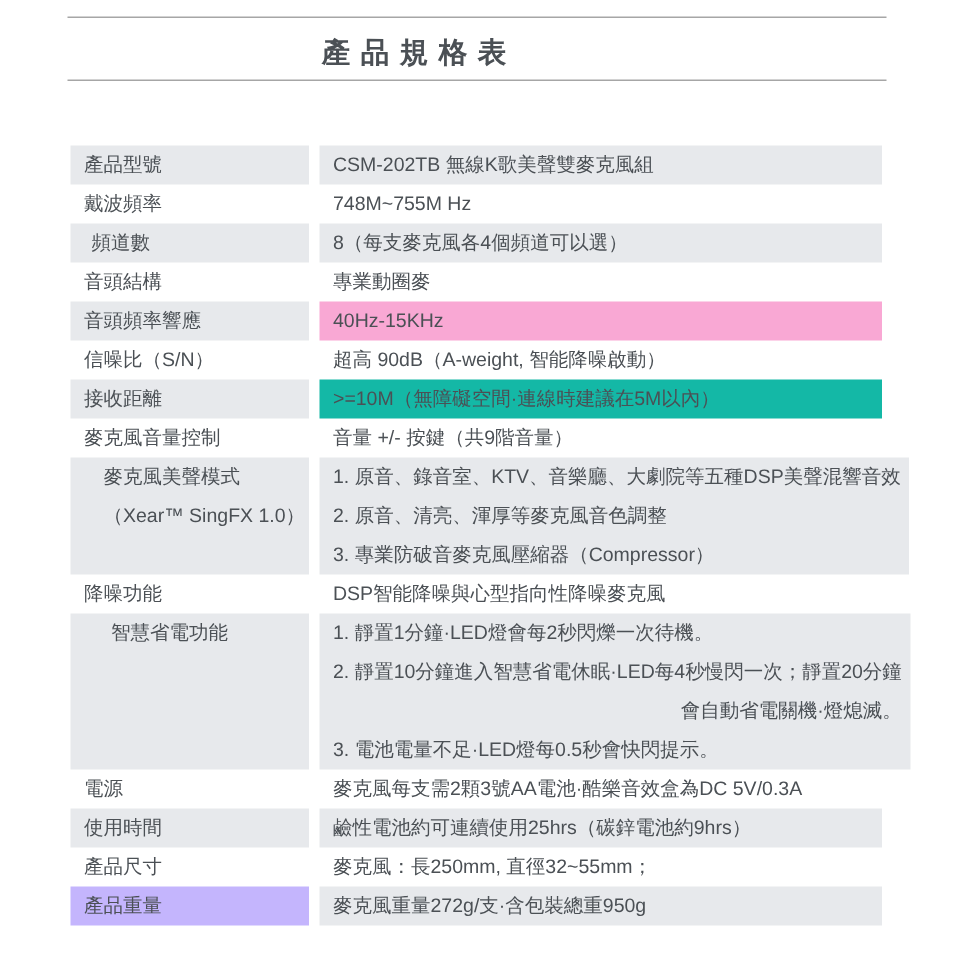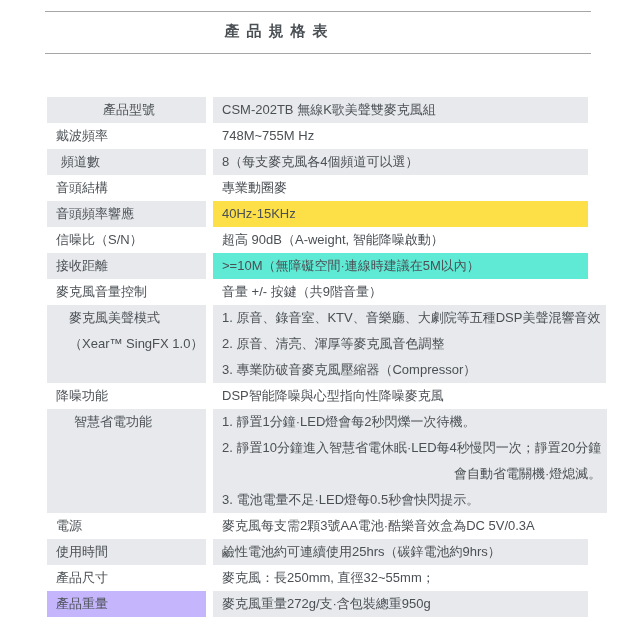--- a/index.html
+++ b/index.html
@@ -14,21 +14,21 @@
   }
   .rule {
     position:absolute; left:45px; width:546px; height:1px;
     background:#a6a6a6;
   }
   .rule-top { top:11px; }
   .rule-bottom { top:53px; }
   .page-title {
     position:absolute; top:22px; left:0; width:552px;
     text-align:center;
-    font-size:15px; font-weight:bold;
+    font-size:19px; font-weight:bold;
     letter-spacing:7px;
     text-indent:7px; 
     color:#4b5055;
   }
   .spec-table {
     position:absolute; left:47px; top:97px; width:541px;
     font-size:13px;
   }
   .spec-row { display:flex; }
   .spec-label {
@@ -44,21 +44,21 @@
 </style>
 </head>
 <body>
 
 <div class="page" style="background: rgb(255, 255, 255); color: rgb(75, 80, 85);">
   <div class="rule rule-top" style="background: rgb(166, 166, 166);"></div>
   <div class="page-title">產品規格表</div>
   <div class="rule rule-bottom" style="background: rgb(166, 166, 166);"></div>
   <div class="spec-table" id="spec-table">
       <div class="spec-row shaded">
-        <div class="spec-label" style="background: rgb(231, 233, 236); text-align: center;">
+        <div class="spec-label" style="background: rgb(231, 233, 236);">
           <div class="line">產品型號</div>
         </div>
         <div class="spec-value" style="background: rgb(231, 233, 236);">
           <div class="line">CSM-202TB 無線K歌美聲雙麥克風組</div>
         </div>
       </div>
       <div class="spec-row">
         <div class="spec-label">
           <div class="line">戴波頻率</div>
         </div>
@@ -79,37 +79,37 @@
           <div class="line">音頭結構</div>
         </div>
         <div class="spec-value">
           <div class="line">專業動圈麥</div>
         </div>
       </div>
       <div class="spec-row shaded">
         <div class="spec-label" style="background: rgb(231, 233, 236);">
           <div class="line">音頭頻率響應</div>
         </div>
-        <div class="spec-value" style="background: #fde047;">
+        <div class="spec-value" style="background: #f9a8d4;">
           <div class="line">40Hz-15KHz</div>
         </div>
       </div>
       <div class="spec-row">
         <div class="spec-label">
           <div class="line">信噪比（S/N）</div>
         </div>
         <div class="spec-value">
           <div class="line">超高 90dB（A-weight, 智能降噪啟動）</div>
         </div>
       </div>
       <div class="spec-row shaded">
         <div class="spec-label" style="background: rgb(231, 233, 236);">
           <div class="line">接收距離</div>
         </div>
-        <div class="spec-value" style="background: #5eead4;">
+        <div class="spec-value" style="background: #14b8a6;">
           <div class="line">&gt;=10M（無障礙空間·連線時建議在5M以內）</div>
         </div>
       </div>
       <div class="spec-row">
         <div class="spec-label">
           <div class="line">麥克風音量控制</div>
         </div>
         <div class="spec-value">
           <div class="line">音量 +/- 按鍵（共9階音量）</div>
         </div>

